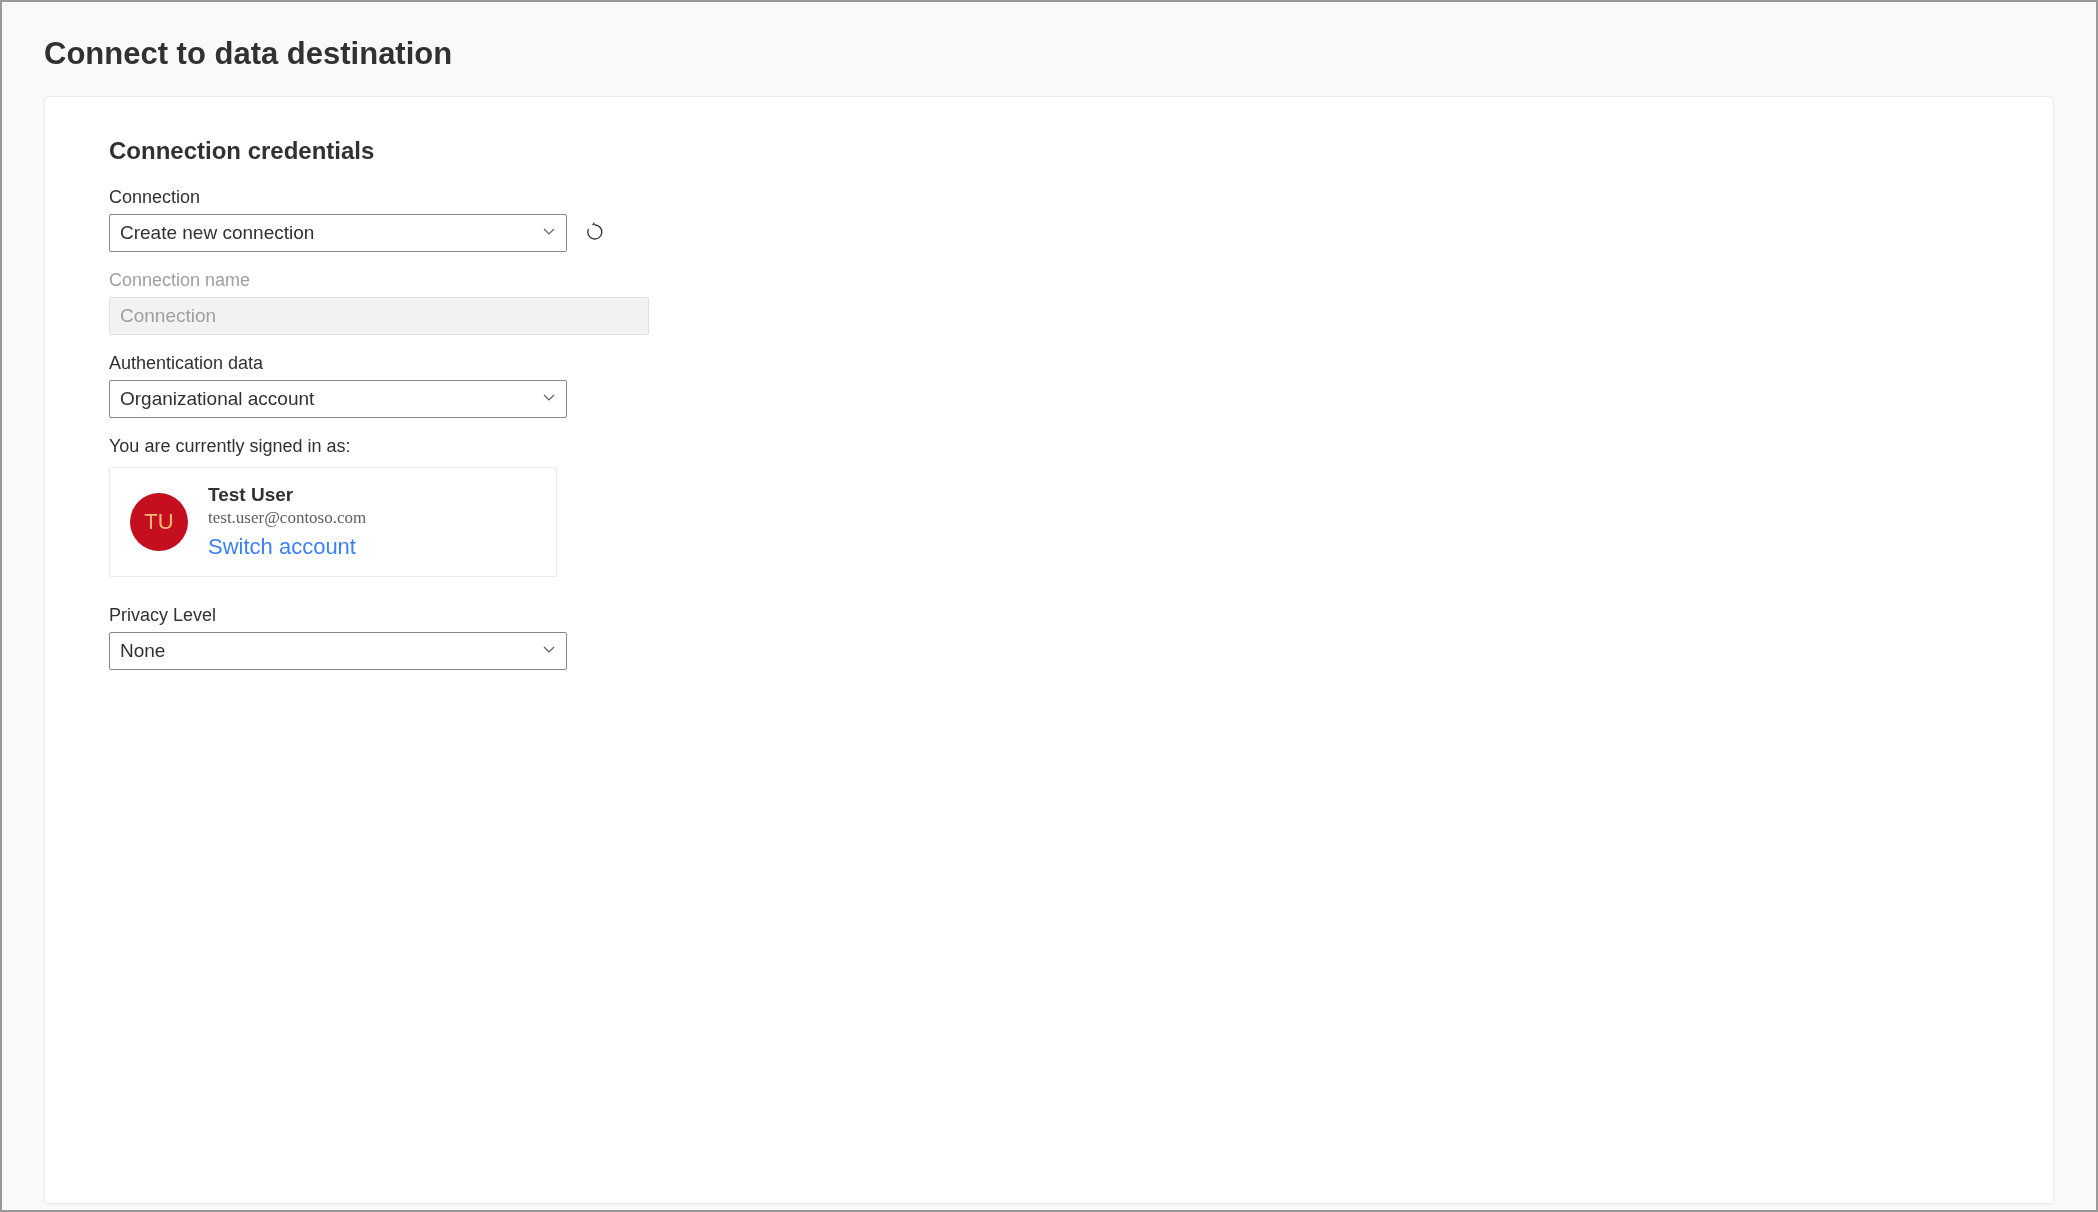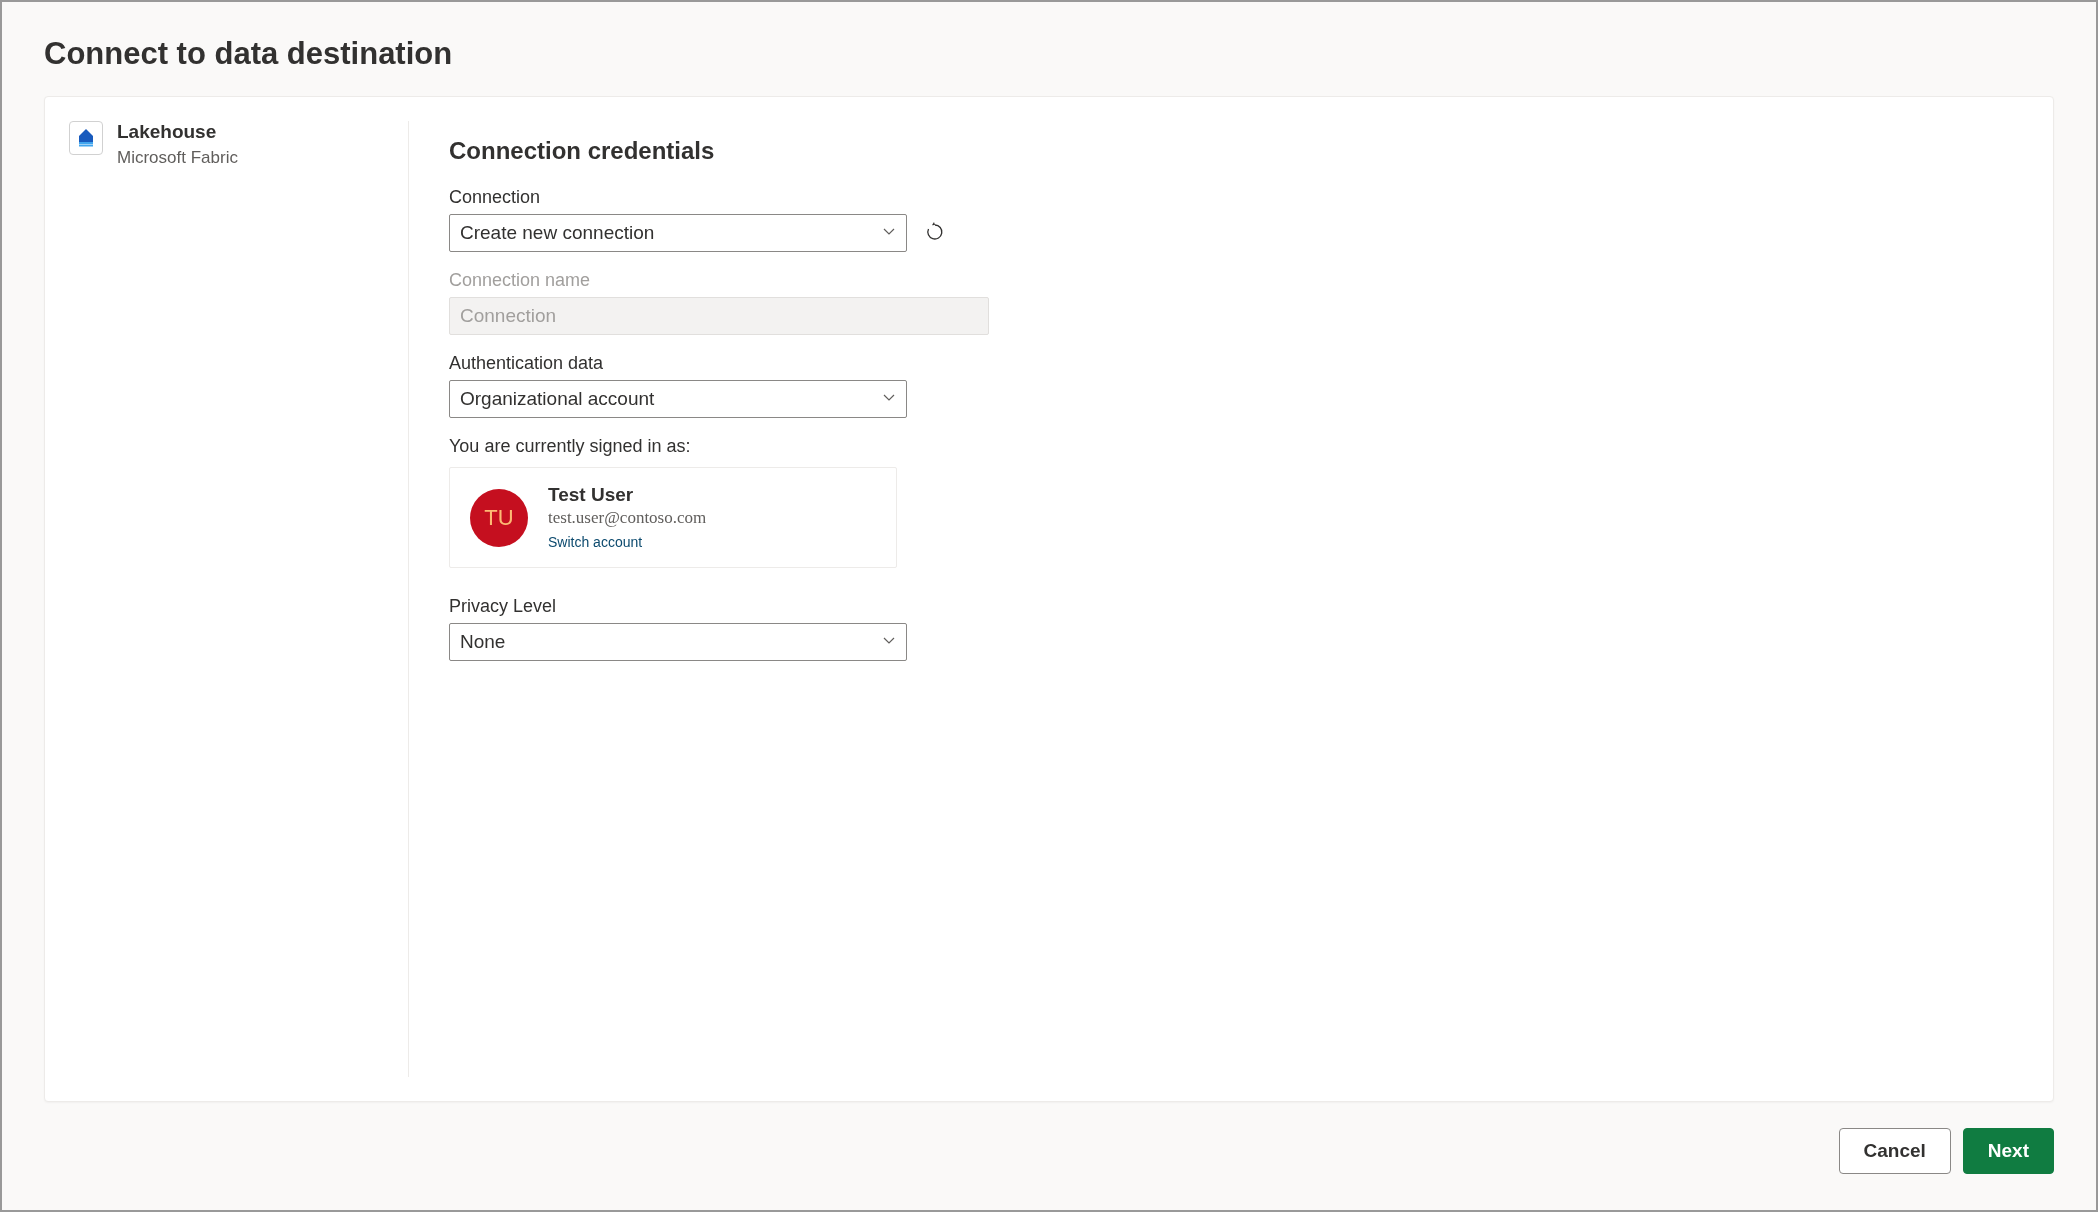--- a/index.html
+++ b/index.html
@@ -188,22 +188,22 @@
       font-weight: 600;
       color: #323130;
     }
     .account-email {
       font-size: 17px;
       color: #605e5c;
       margin-top: 2px;
       font-family: Liberation Serif, serif;
     }
     .switch-link {
-      font-size: 14px;
-      color: #0c4a6e;
+      font-size: 22px;
+      color: #3b82f6;
       text-decoration: none;
       cursor: pointer;
       margin-top: 6px;
       display: inline-block;
     }
     .footer {
       padding: 26px 36px 30px 36px;
       display: flex;
       justify-content: flex-end;
       gap: 12px;
@@ -235,35 +235,20 @@
 <body>
 
 <div class="container">
 
   <div class="header">
     <h1>Connect to data destination</h1>
   </div>
 
   <div class="card">
 
-    <div class="sidebar">
-      <div class="dest-item">
-        <div class="dest-icon-wrap">
-          <svg width="20" height="20" viewBox="0 0 20 20">
-            <path d="M3 8 L10 1 L17 8 L17 14 L3 14 Z" fill="#185abd"></path>
-            <rect x="3" y="14" width="14" height="2" fill="#41a5ee"></rect>
-            <rect x="3" y="16.5" width="14" height="2" fill="#41a5ee"></rect>
-          </svg>
-        </div>
-        <div>
-          <div class="dest-title">Lakehouse</div>
-          <div class="dest-sub">Microsoft Fabric</div>
-        </div>
-      </div>
-    </div>
 
     <div class="main">
       <div class="section-title">Connection credentials</div>
 
       <div class="field">
         <label class="field-label">Connection</label>
         <div class="field-row">
           <div class="select">
             <span>Create new connection</span>
             <span class="chev">
@@ -321,18 +306,14 @@
                 <path d="M2 4 L7 9 L12 4" stroke="#605e5c" stroke-width="1.2" fill="none"></path>
               </svg>
           </span>
         </div>
       </div>
 
     </div>
 
   </div>
 
-  <div class="footer">
-    <button class="btn btn-secondary">Cancel</button>
-    <button class="btn btn-primary">Next</button>
-  </div>
 
 </div>
 
 </body></html>

